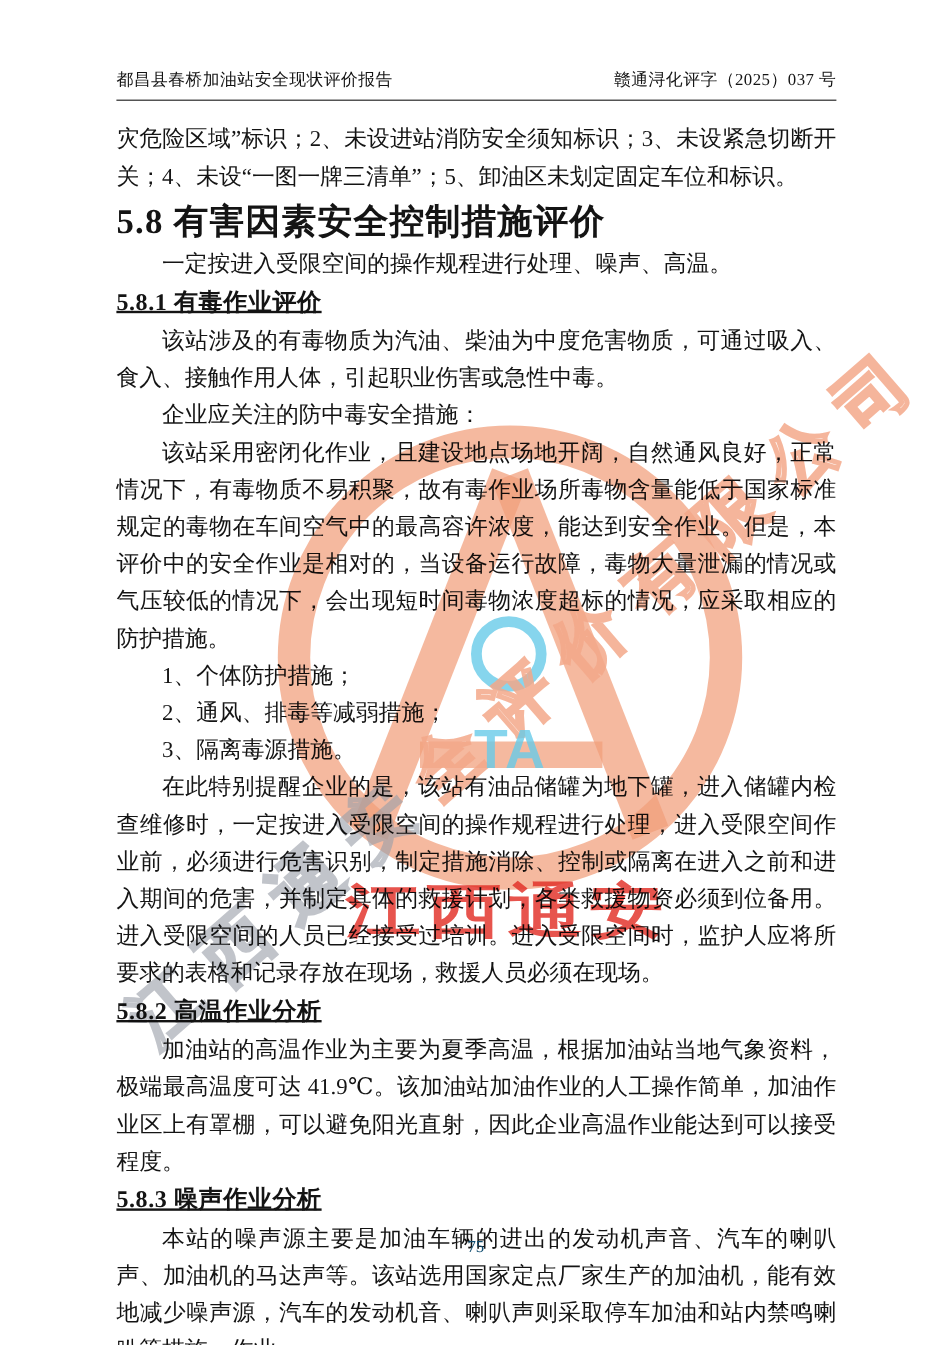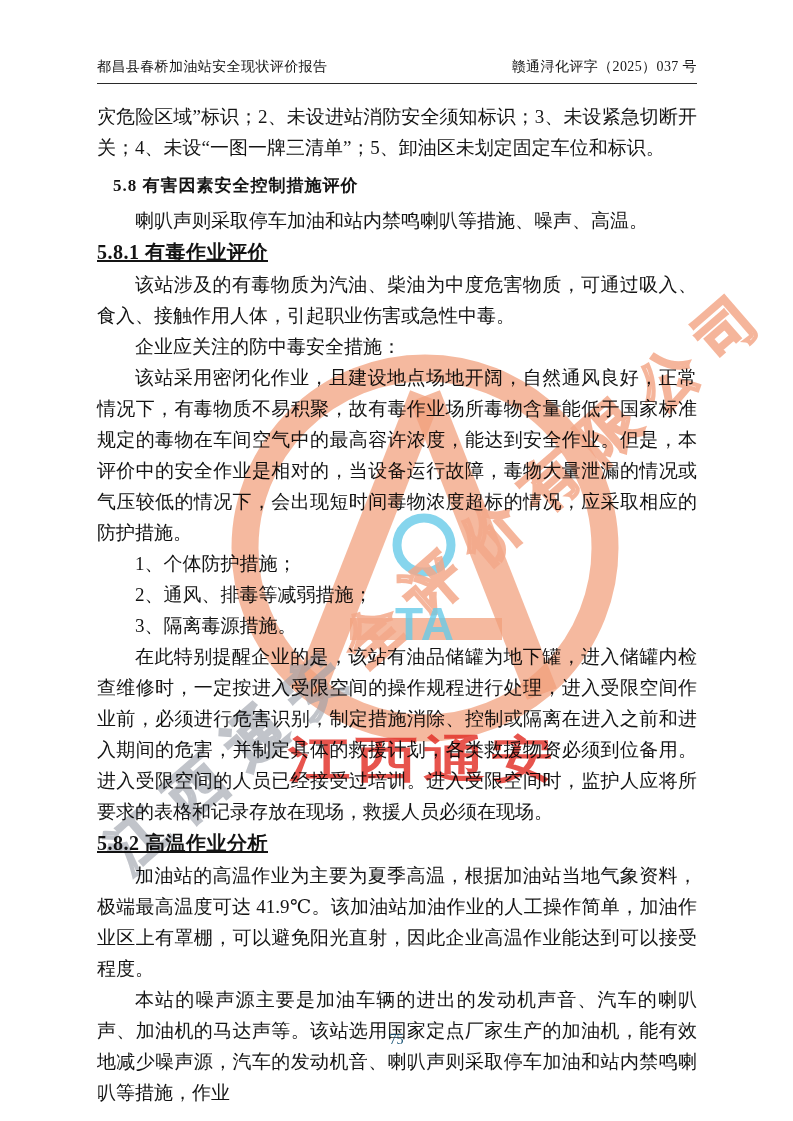--- a/index.html
+++ b/index.html
@@ -23,22 +23,22 @@
   
   .doc{
     position:absolute;left:97px;top:101px;width:600px;
     font-size:19px;line-height:31px;
     text-align:justify;
   }
   .doc p{margin:0;}
   .doc p.continuation{text-indent:0;}
   .doc p.para{text-indent:2em;}
   .doc p.h2{
-    font-weight:700;font-size:17px;letter-spacing:1px;
-    margin:6px 16px 3px;text-indent:0;line-height:33px;
+    font-weight:700;font-size:29px;letter-spacing:1px;
+    margin:6px 0 3px;text-indent:0;line-height:33px;
   }
   .doc p.h3{
     font-weight:700;font-size:20px;letter-spacing:.5px;
     margin:1px 0 1px;text-indent:0;line-height:31px;text-decoration:underline;
   }
   
   .pageno{
     position:absolute;left:0;top:1032px;width:100%;
     text-align:center;font-size:14px;color:#0c4a6e;
   }
@@ -78,31 +78,32 @@
 <div class="page">
 
   <div class="hdr">
     <span class="left">都昌县春桥加油站安全现状评价报告</span>
     <span class="right">赣通浔化评字（2025）037 号</span>
   </div>
 
   <div class="doc">
       <p class="continuation">灾危险区域”标识；2、未设进站消防安全须知标识；3、未设紧急切断开关；4、未设“一图一牌三清单”；5、卸油区未划定固定车位和标识。</p>
       <p class="h2">5.8 有害因素安全控制措施评价</p>
-      <p class="para">喇叭声则采取停车加油和站内禁鸣喇叭等措施、噪声、高温。</p>
+      <p class="para">一定按进入受限空间的操作规程进行处理、噪声、高温。</p>
       <p class="h3">5.8.1 有毒作业评价</p>
       <p class="para">该站涉及的有毒物质为汽油、柴油为中度危害物质，可通过吸入、食入、接触作用人体，引起职业伤害或急性中毒。</p>
       <p class="para">企业应关注的防中毒安全措施：</p>
       <p class="para">该站采用密闭化作业，且建设地点场地开阔，自然通风良好，正常情况下，有毒物质不易积聚，故有毒作业场所毒物含量能低于国家标准规定的毒物在车间空气中的最高容许浓度，能达到安全作业。但是，本评价中的安全作业是相对的，当设备运行故障，毒物大量泄漏的情况或气压较低的情况下，会出现短时间毒物浓度超标的情况，应采取相应的防护措施。</p>
       <p class="para">1、个体防护措施；</p>
       <p class="para">2、通风、排毒等减弱措施；</p>
       <p class="para">3、隔离毒源措施。</p>
       <p class="para">在此特别提醒企业的是，该站有油品储罐为地下罐，进入储罐内检查维修时，一定按进入受限空间的操作规程进行处理，进入受限空间作业前，必须进行危害识别，制定措施消除、控制或隔离在进入之前和进入期间的危害，并制定具体的救援计划，各类救援物资必须到位备用。进入受限空间的人员已经接受过培训。进入受限空间时，监护人应将所要求的表格和记录存放在现场，救援人员必须在现场。</p>
       <p class="h3">5.8.2 高温作业分析</p>
       <p class="para">加油站的高温作业为主要为夏季高温，根据加油站当地气象资料，极端最高温度可达 41.9℃。该加油站加油作业的人工操作简单，加油作业区上有罩棚，可以避免阳光直射，因此企业高温作业能达到可以接受程度。</p>
+      <p class="h3">5.8.3 噪声作业分析</p>
       <p class="para">本站的噪声源主要是加油车辆的进出的发动机声音、汽车的喇叭声、加油机的马达声等。该站选用国家定点厂家生产的加油机，能有效地减少噪声源，汽车的发动机音、喇叭声则采取停车加油和站内禁鸣喇叭等措施，作业</p>
     </div>
 
   <div class="pageno">75</div>
 
   <div class="wm">
     <svg width="793" height="1121" viewBox="0 0 793 1121">
       <g stroke="rgba(241,158,122,0.72)" fill="none">
         <circle cx="425" cy="548" r="180" stroke-width="27"></circle>
         <path d="M425 396 L308 694" stroke-width="32"></path>

